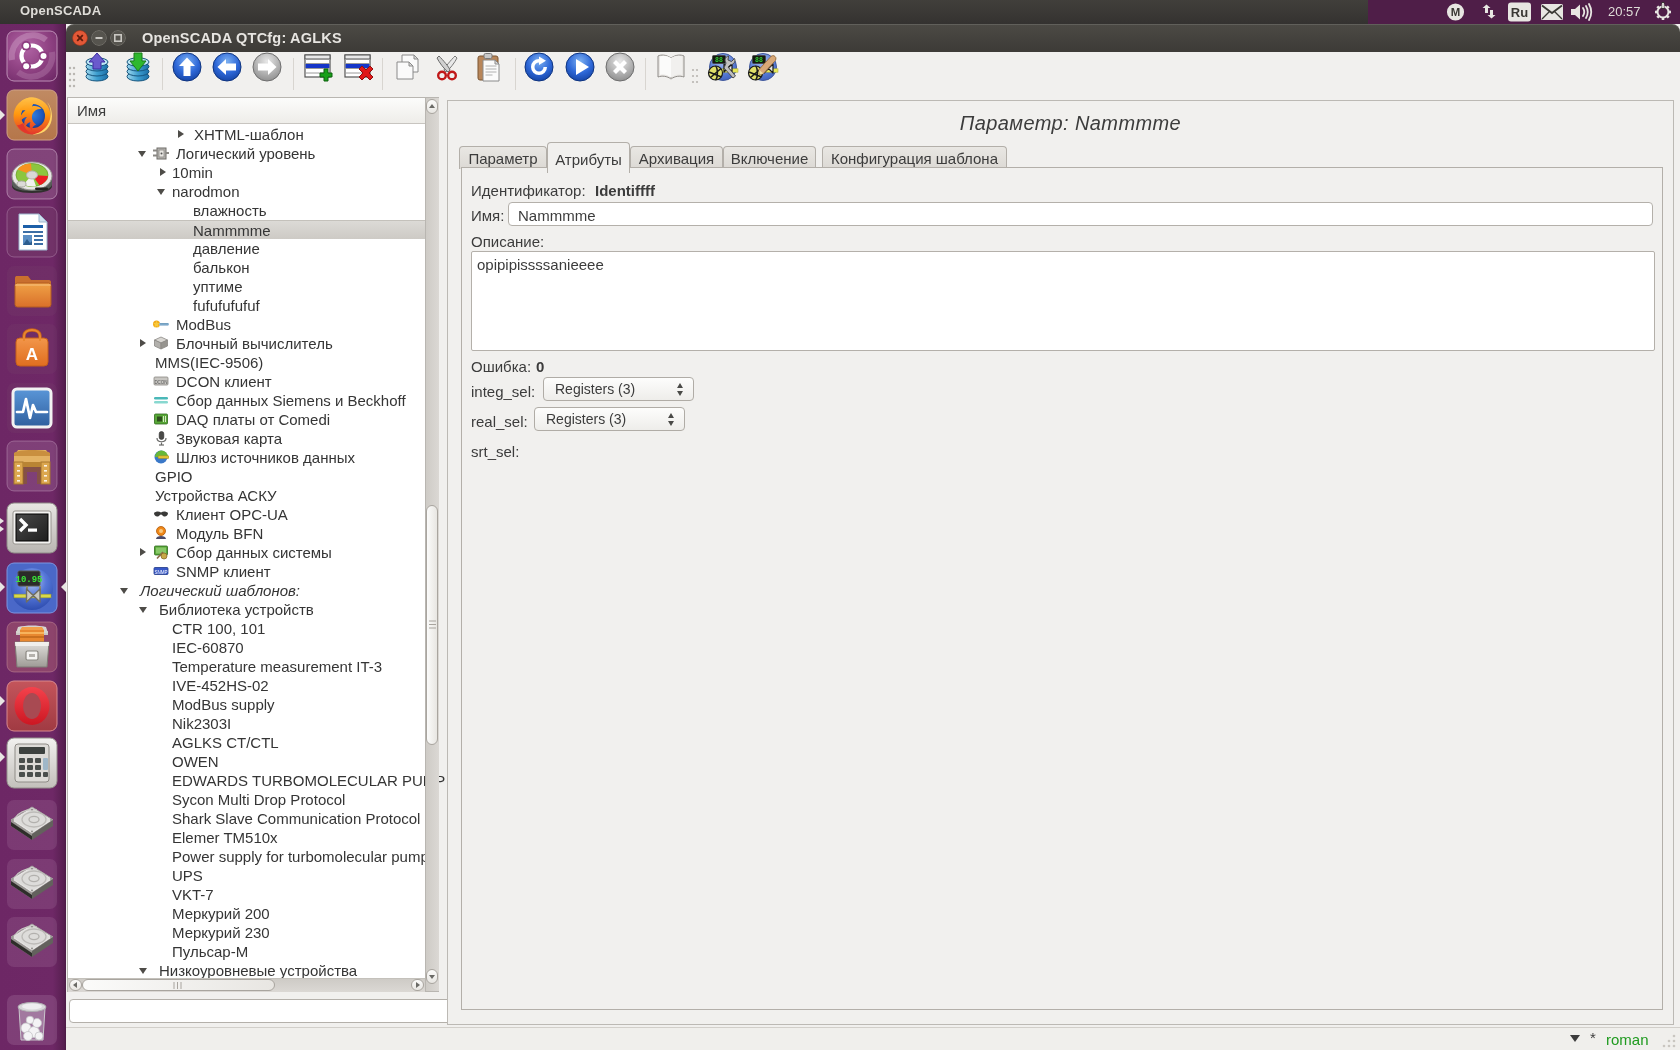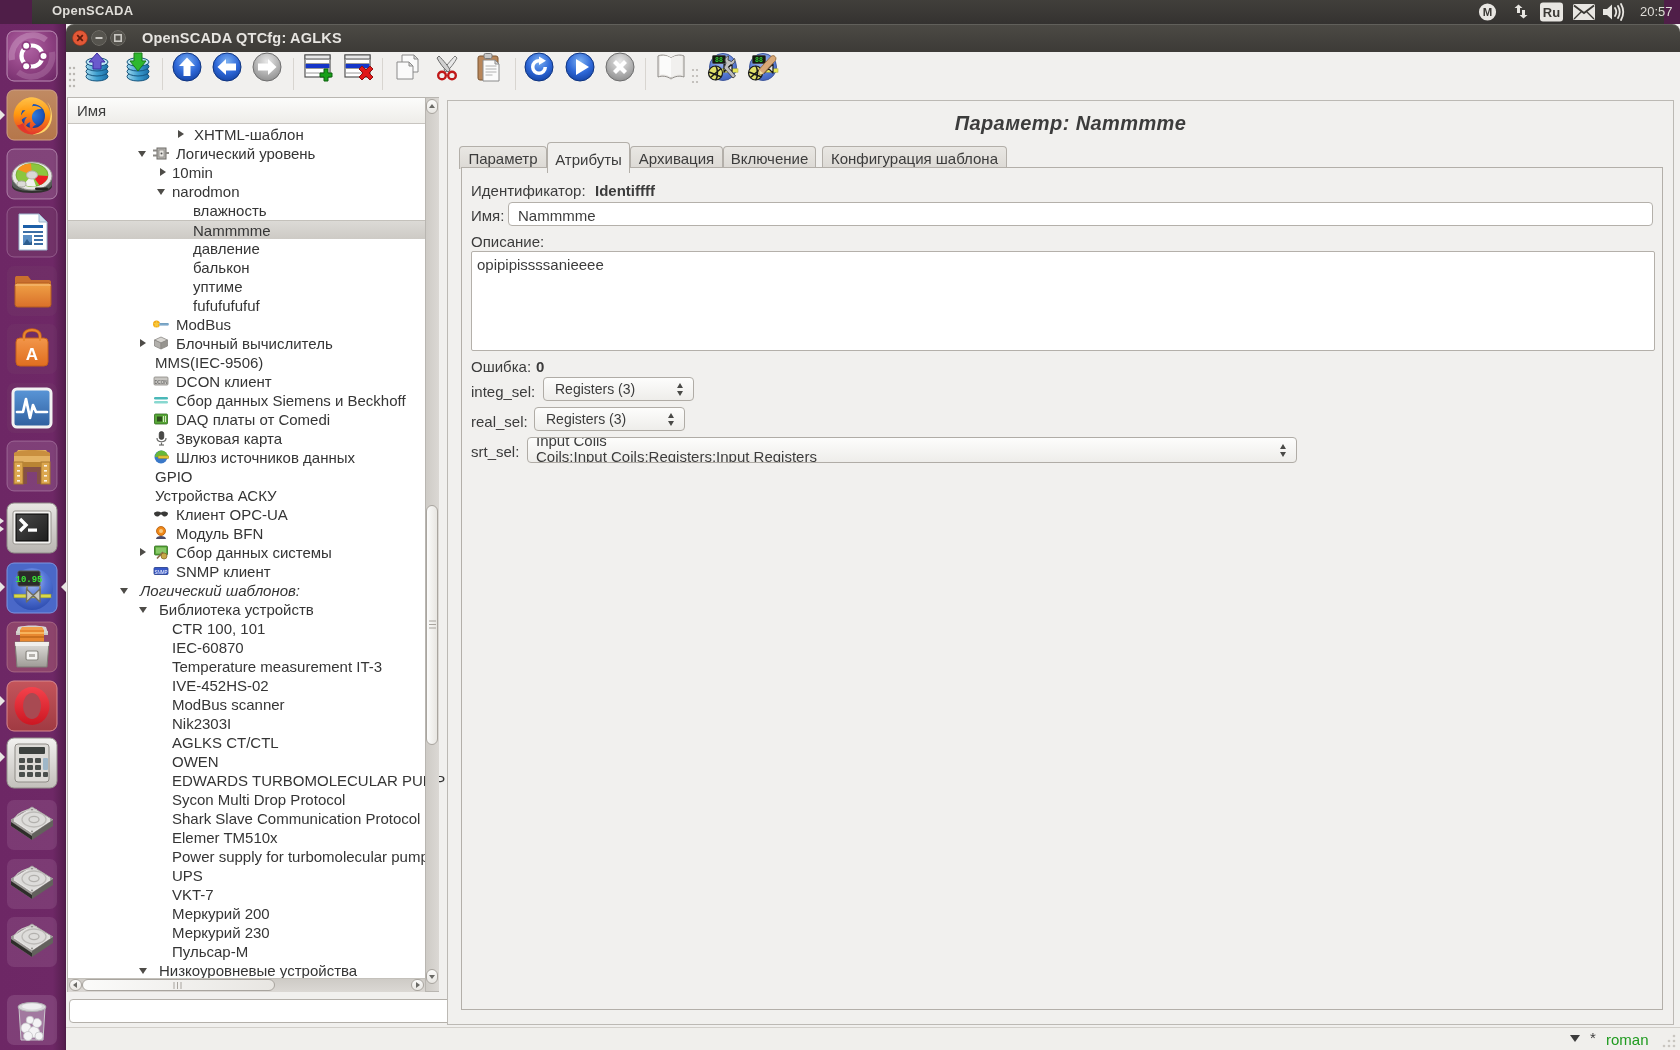--- a/index.html
+++ b/index.html
@@ -1,21 +1,21 @@
 <!DOCTYPE html>
 <html><head>
 <meta charset="utf-8">
 <style>
 html,body{margin:0;padding:0;width:1680px;height:1050px;overflow:hidden;
  font-family:"Liberation Sans",sans-serif;}
 .ab{position:absolute;}
 #screen{position:absolute;left:0;top:0;width:1680px;height:1050px;background:#4f1e48;}
 
-#topbar{left:0;top:0;width:1632px;height:24px;
- background:linear-gradient(#413f3b,#343230);border-bottom:1px solid #262522;margin-left:32px;}
+#topbar{left:0;top:0;width:1368px;height:24px;
+ background:linear-gradient(#413f3b,#343230);border-bottom:1px solid #262522;}
 #topbar .appname{left:20px;top:3px;color:#dfddd8;font-size:13px;font-weight:bold;letter-spacing:.2px;}
 .trayicon{top:2px;height:20px;}
 #clock{color:#dfddd8;font-size:13px;top:4px;}
 
 #launcher{left:0;top:24px;width:66px;height:1026px;
  background:linear-gradient(90deg,#6d2765 0%,#6e2866 80%,#571f50 97%,#4a1a44 100%);}
 .tile{position:absolute;left:6px;width:52px;height:52px;border-radius:7px;}
 .larrow{position:absolute;left:0;width:0;height:0;border-left:5px solid #e8e6e3;
  border-top:5px solid transparent;border-bottom:5px solid transparent;}
 .rarrow{position:absolute;right:0;width:0;height:0;border-right:5px solid #e8e6e3;
@@ -47,21 +47,21 @@
 
 #vsb{left:357px;top:0px;width:13px;height:893px;background:linear-gradient(90deg,#cecbc6,#dbd8d4);border-left:1px solid #b9b6b1;}
 #hsb{left:0px;top:880px;width:357px;height:13px;background:linear-gradient(#cecbc6,#dbd8d4);border-top:1px solid #c4c1bb;}
 .sbthumb{position:absolute;background:linear-gradient(90deg,#fbfbfa,#e8e6e2);border:1px solid #a9a59f;border-radius:7px;box-sizing:border-box;}
 .sbstep{position:absolute;background:linear-gradient(#fbfbfa,#e8e6e2);border:1px solid #a9a59f;border-radius:7px;box-sizing:border-box;}
 .sarrow{position:absolute;width:0;height:0;}
 
 #search{left:3px;top:975px;width:437px;height:24px;background:#fff;border:1px solid #b4b0aa;border-radius:4px;box-sizing:border-box;}
 
 #rpanel{left:381px;top:76px;width:1227px;height:925px;border:1px solid #bcb9b4;background:#f1f0ee;box-sizing:border-box;}
-#rtitle{left:0;top:11px;width:1227px;padding-left:18px;box-sizing:border-box;text-align:center;font-size:20px;letter-spacing:.4px;font-weight:bold;font-style:italic;color:#3c3c3c;}
+#rtitle{left:0;top:11px;width:1227px;padding-left:18px;box-sizing:border-box;text-align:center;font-size:20px;letter-spacing:.4px;font-weight:normal;font-style:italic;color:#3c3c3c;}
 .tab{position:absolute;top:45px;height:19px;background:linear-gradient(#e9e7e3,#dcd9d4);
  border:1px solid #b3afa9;border-bottom:none;border-radius:4px 4px 0 0;
  font-size:15px;color:#3c3c3c;text-align:center;padding-top:3px;box-sizing:content-box;}
 .tabactive{top:41px;height:22px;background:#f1f0ee;padding-top:8px;z-index:5;}
 #tabframe{left:13px;top:66px;width:1202px;height:843px;border:1px solid #b3afa9;background:#f1f0ee;box-sizing:border-box;}
 .flabel{position:absolute;font-size:15px;color:#3c3c3c;white-space:nowrap;}
 .input{position:absolute;background:#fff;border:1px solid #b4b0aa;border-radius:4px;box-sizing:border-box;}
 .combo{position:absolute;background:linear-gradient(#fdfdfc,#eeedea);border:1px solid #b0aca6;border-radius:4px;box-sizing:border-box;overflow:hidden;}
 .cspin-u{position:absolute;width:0;height:0;border-bottom:5px solid #4a4a47;border-left:3.2px solid transparent;border-right:3.2px solid transparent;}
 .cspin-d{position:absolute;width:0;height:0;border-top:5px solid #4a4a47;border-left:3.2px solid transparent;border-right:3.2px solid transparent;}
@@ -769,21 +769,21 @@
    <div class="trow" style="top:515px">
             <span class="txt" style="left:104px">IEC-60870</span>
           </div>
    <div class="trow" style="top:534px">
             <span class="txt" style="left:104px">Temperature measurement IT-3</span>
           </div>
    <div class="trow" style="top:553px">
             <span class="txt" style="left:104px">IVE-452HS-02</span>
           </div>
    <div class="trow" style="top:572px">
-            <span class="txt" style="left:104px">ModBus scanner</span>
+            <span class="txt" style="left:104px">ModBus supply</span>
           </div>
    <div class="trow" style="top:591px">
             <span class="txt" style="left:104px">Nik2303I</span>
           </div>
    <div class="trow" style="top:610px">
             <span class="txt" style="left:104px">AGLKS CT/CTL</span>
           </div>
    <div class="trow" style="top:629px">
             <span class="txt" style="left:104px">OWEN</span>
           </div>
@@ -870,26 +870,20 @@
    <span class="cspin-u" style="right:10px;top:5px"></span>
           <span class="cspin-d" style="right:10px;top:13px"></span>
   </div>
   <span class="flabel" style="left:23px;top:312px">real_sel:</span>
   <div class="combo" style="left:86px;top:306px;width:151px;height:24px">
    <span class="flabel" style="left:11px;top:3px;font-size:14px">Registers (3)</span>
    <span class="cspin-u" style="right:10px;top:5px"></span>
           <span class="cspin-d" style="right:10px;top:13px"></span>
   </div>
   <span class="flabel" style="left:23px;top:342px">srt_sel:</span>
-  <div class="combo" style="left:79px;top:336px;width:770px;height:26px">
-   <span class="flabel" style="left:8px;top:-6px">Input Coils</span>
-   <span class="flabel" style="left:8px;top:10px">Coils;Input Coils;Registers;Input Registers</span>
-   <span class="cspin-u" style="right:10px;top:6px"></span>
-          <span class="cspin-d" style="right:10px;top:14px"></span>
-  </div>
  </div>
  <div class="ab" id="statusbar">
   <span class="ab" style="left:1504px;top:7px;width:0;height:0;border-top:7px solid #3c3c3c;border-left:5.5px solid transparent;border-right:5.5px solid transparent"></span>
   <span class="ab" style="left:1524px;top:1px;font-size:15px;color:#3c3c3c">*</span>
   <span class="ab" style="left:1540px;top:3px;font-size:15px;color:#1f9a1f">roman</span>
   <svg class="ab" style="left:1596px;top:6px" width="14" height="14">
           <g fill="#c9c6c0">
             <circle cx="12" cy="2" r="1.3"></circle>
             <circle cx="7" cy="7" r="1.3"></circle>
             <circle cx="12" cy="7" r="1.3"></circle>

